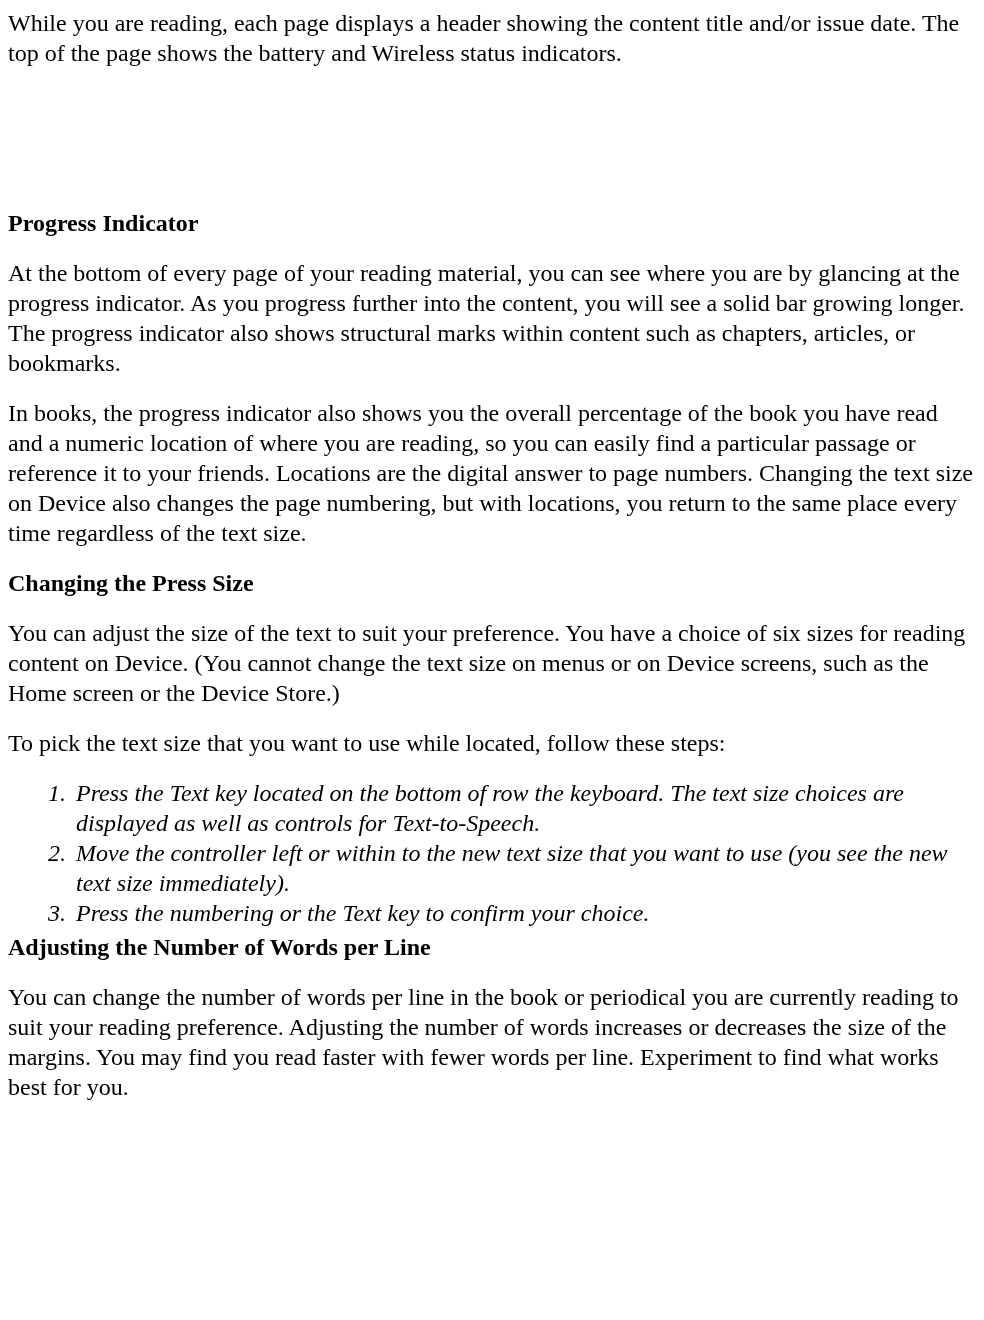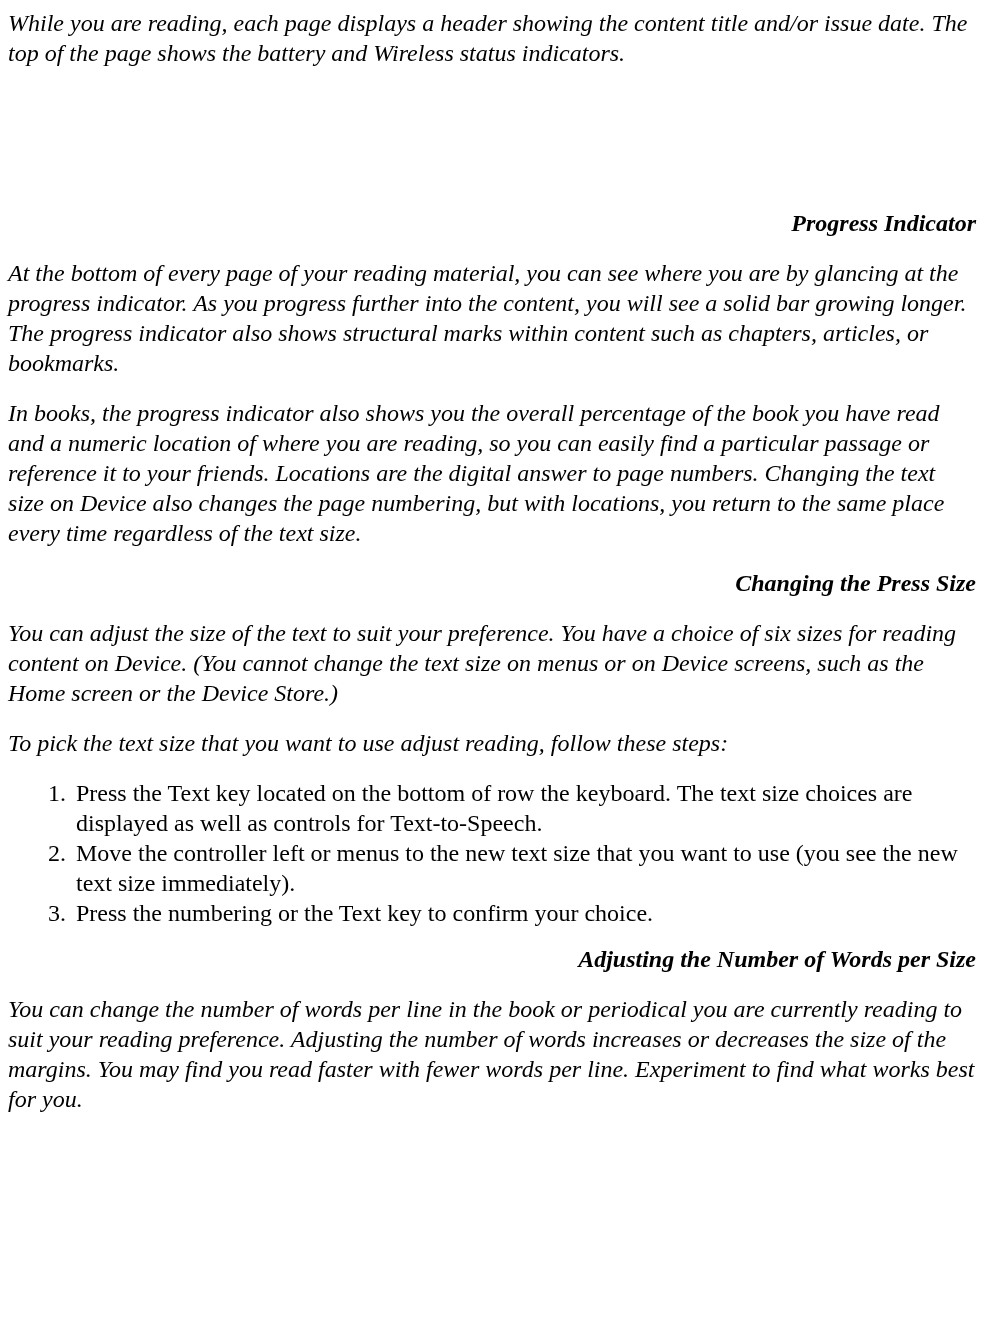--- a/index.html
+++ b/index.html
@@ -8,54 +8,53 @@
     line-height: 1.25;
     color: #000;
     background: #fff;
     margin: 0;
     padding: 8px 8px 8px 8px;
     width: 984px;
     box-sizing: border-box;
   }
   p {
     margin: 0 0 20px 0;
-    font-style: italic;
   }
   .heading {
     font-weight: bold;
     margin: 0 0 20px 0;
-    text-align: right;
   }
   .big-gap {
     height: 120px;
   }
   ol {
-    margin: 0 0 16px 0;
+    margin: 0 0 4px 0;
     padding-left: 64px;
+    font-style: italic;
   }
   ol li {
     padding-left: 4px;
     margin-bottom: 0px;
   }
 </style>
 </head>
 <body>
 
 <p>While you are reading, each page displays a header showing the content title and/or issue date. The top of the page shows the battery and Wireless status indicators.</p>
 
 <div class="big-gap"></div>
 
 <p class="heading">Progress Indicator</p>
 <p>At the bottom of every page of your reading material, you can see where you are by glancing at the progress indicator. As you progress further into the content, you will see a solid bar growing longer. The progress indicator also shows structural marks within content such as chapters, articles, or bookmarks.</p>
 <p>In books, the progress indicator also shows you the overall percentage of the book you have read and a numeric location of where you are reading, so you can easily find a particular passage or reference it to your friends. Locations are the digital answer to page numbers. Changing the text size on Device also changes the page numbering, but with locations, you return to the same place every time regardless of the text size.</p>
 
 <p class="heading">Changing the Press Size</p>
 <p>You can adjust the size of the text to suit your preference. You have a choice of six sizes for reading content on Device. (You cannot change the text size on menus or on Device screens, such as the Home screen or the Device Store.)</p>
-<p>To pick the text size that you want to use adjust reading, follow these steps:</p>
+<p>To pick the text size that you want to use while located, follow these steps:</p>
 
 <ol>
   <li>Press the Text key located on the bottom of row the keyboard. The text size choices are displayed as well as controls for Text-to-Speech.</li>
-  <li>Move the controller left or menus to the new text size that you want to use (you see the new text size immediately).</li>
+  <li>Move the controller left or within to the new text size that you want to use (you see the new text size immediately).</li>
   <li>Press the numbering or the Text key to confirm your choice.</li>
 </ol>
 
-<p class="heading">Adjusting the Number of Words per Size</p>
+<p class="heading">Adjusting the Number of Words per Line</p>
 <p>You can change the number of words per line in the book or periodical you are currently reading to suit your reading preference. Adjusting the number of words increases or decreases the size of the margins. You may find you read faster with fewer words per line. Experiment to find what works best for you.</p>
 
 </body></html>

